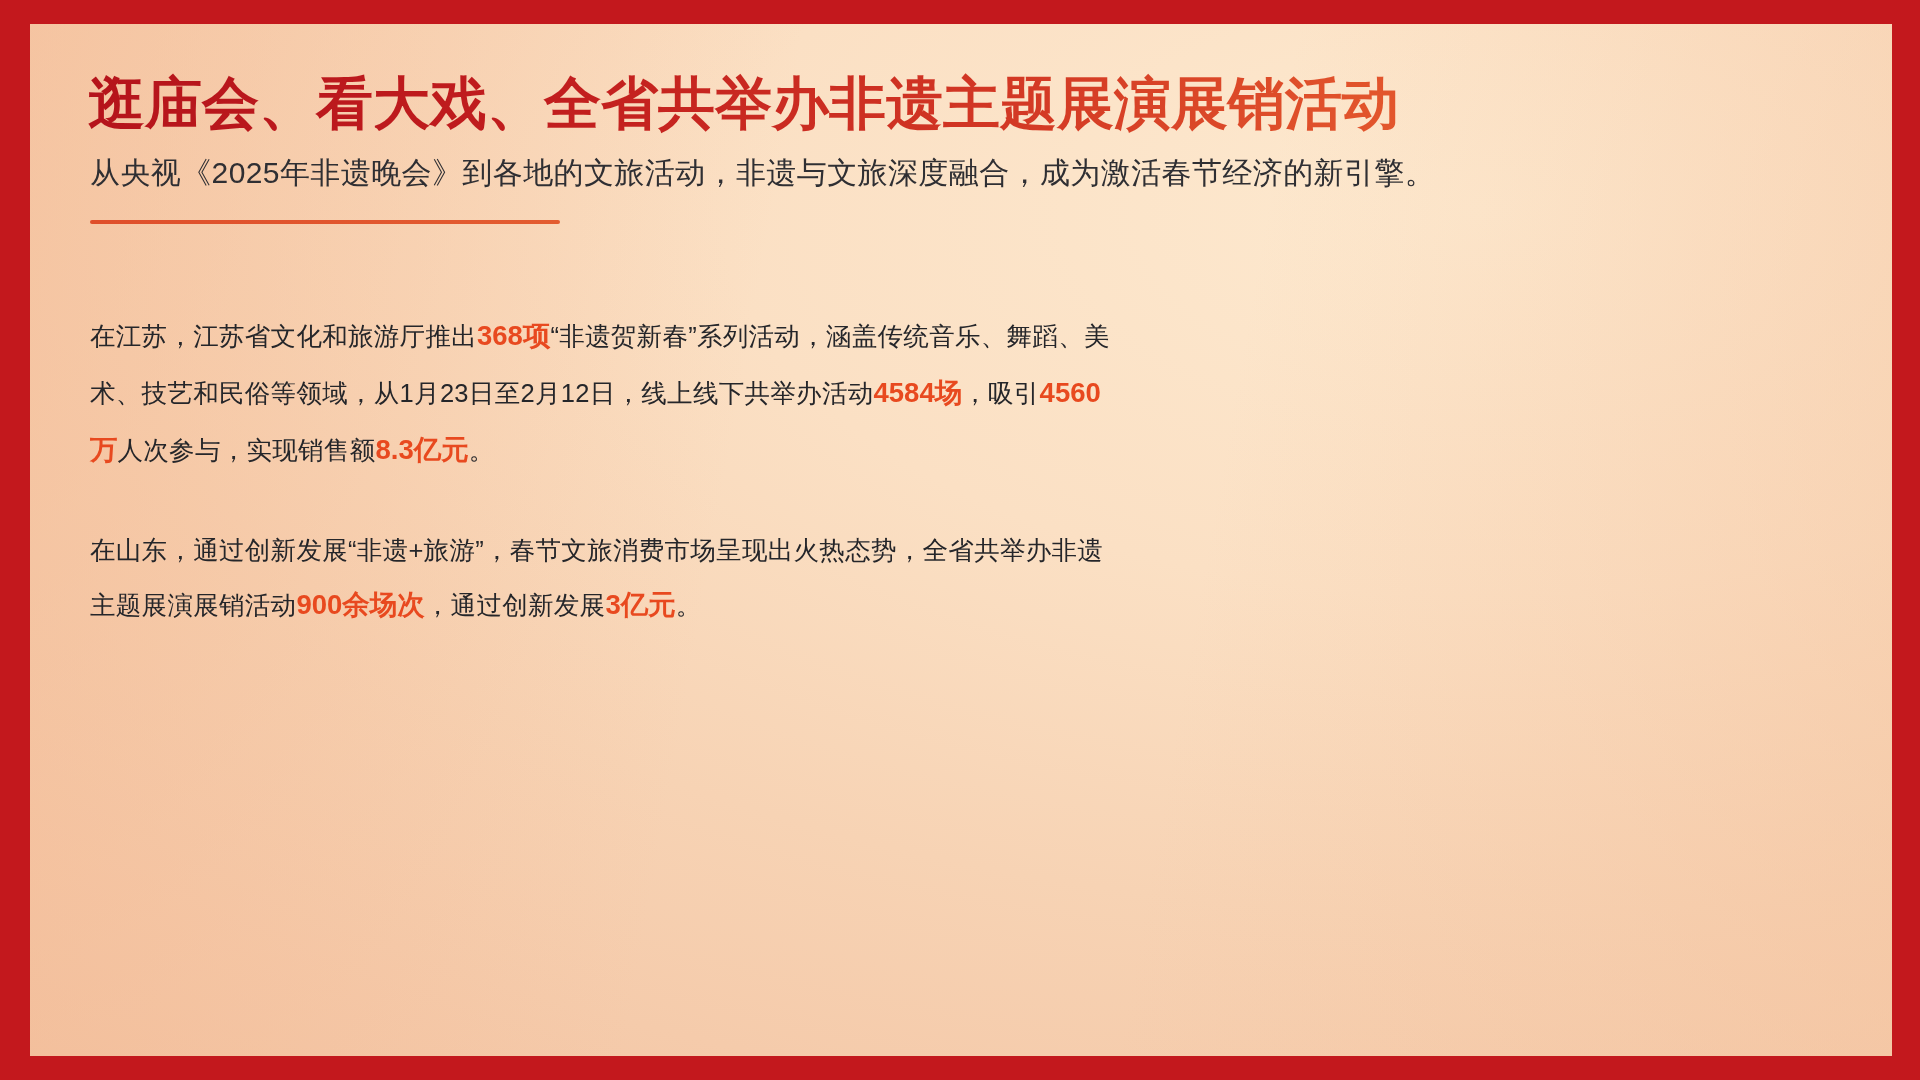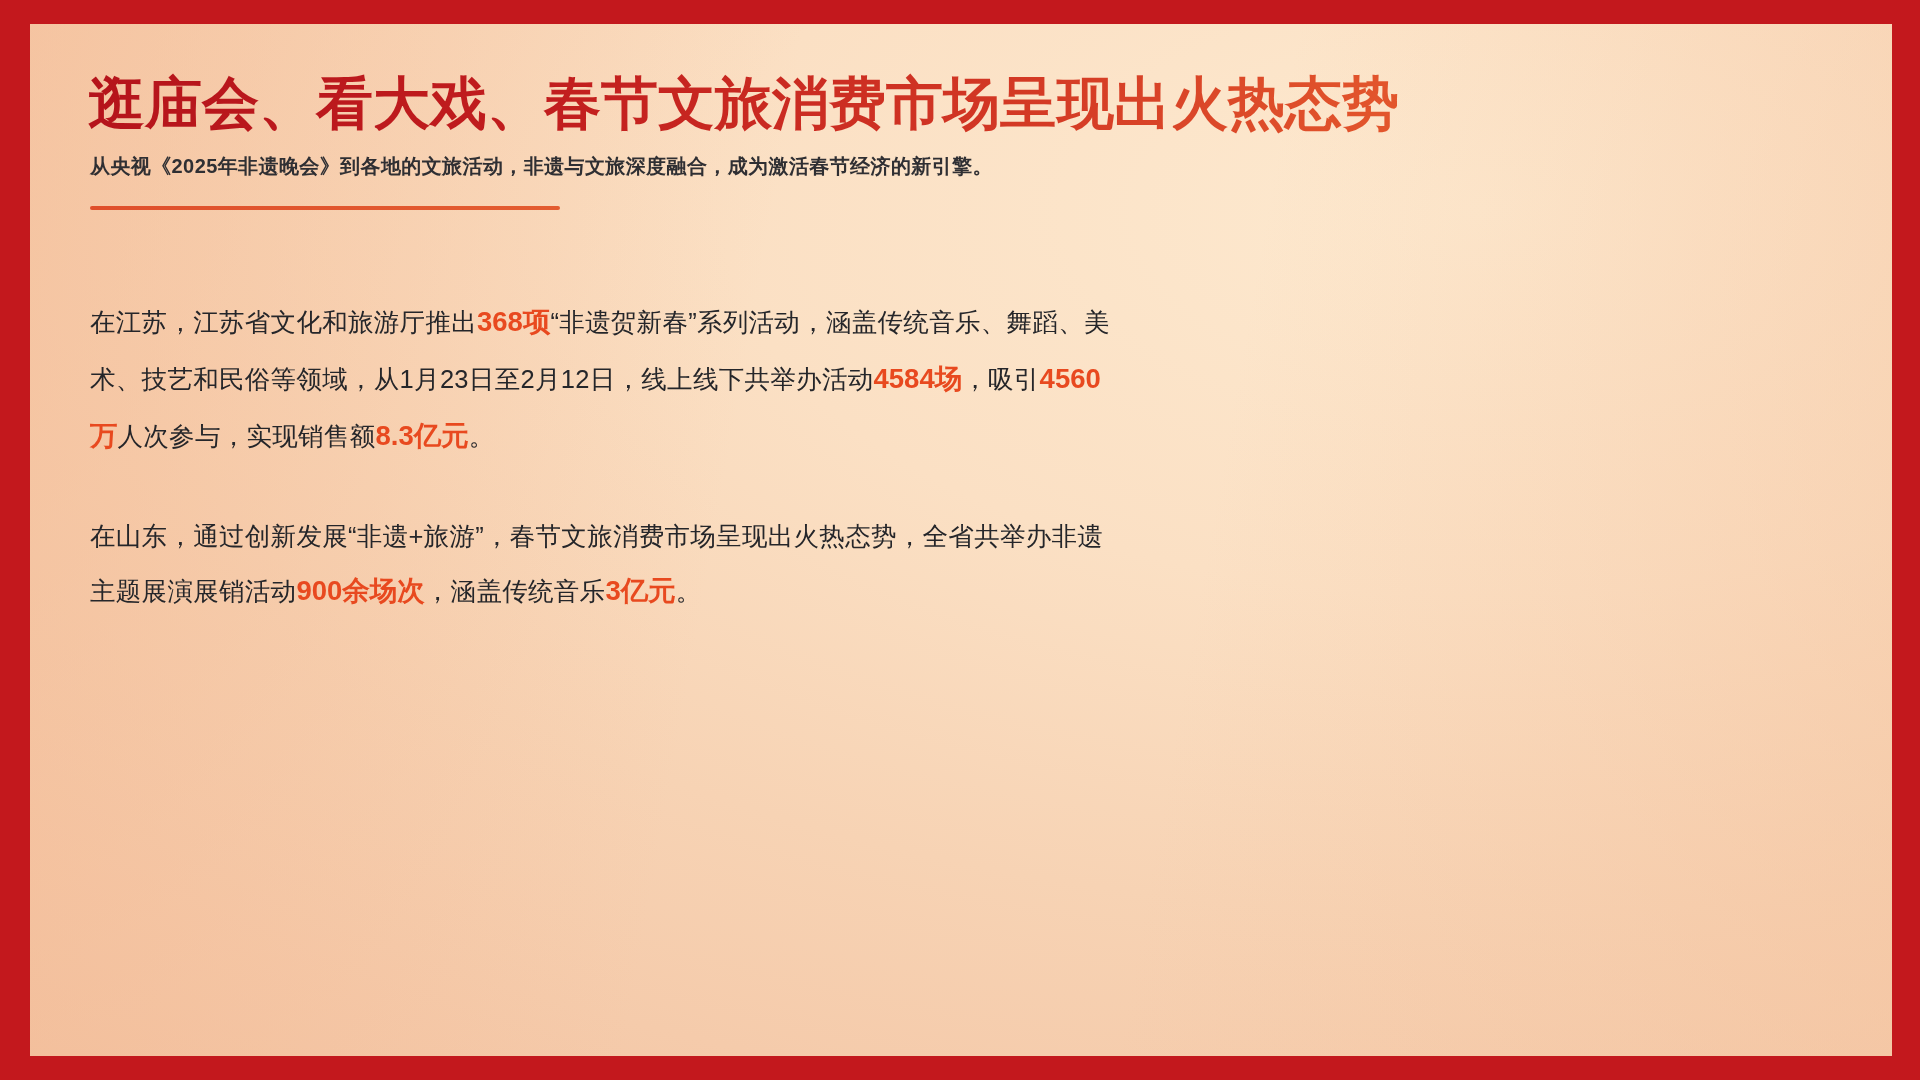--- a/index.html
+++ b/index.html
@@ -44,24 +44,24 @@
     background-clip:text;
     color:transparent;
     -webkit-text-fill-color:transparent;
     white-space:nowrap;
   }
   .headline .l1{display:block;}
   .headline .l2{display:block;margin-top:4px;}
 
   .subtitle{
     margin:16px 0 16px 2px;
-    font-size:20px;
+    font-size:30px;
     color:#2f2f33;
     letter-spacing:.4px;
-    font-weight:700;
+    font-weight:400;
     white-space:nowrap;
   }
 
   .rule{
     margin:26px 0 0 2px;
     width:470px;height:4px;
     background:linear-gradient(90deg,#e0512c 0%,#e2572e 60%,#e8agent 100%);
     background:linear-gradient(90deg,#df4f2b 0%,#e35c30 100%);
     border-radius:2px;
   }
@@ -150,32 +150,32 @@
   .d-boot{position:absolute;bottom:-2%;width:30%;height:8%;border-radius:3px;background:#efe9e2;}
 </style>
 </head>
 <body>
 
 <div id="poster">
   <div id="canvas">
     <div class="inner">
 
       <h1 class="headline">
-        <span class="l2">逛庙会、看大戏、春节文旅消费市场呈现出火热态势</span>
+        <span class="l2">逛庙会、看大戏、全省共举办非遗主题展演展销活动</span>
       </h1>
 
       <p class="subtitle">从央视《2025年非遗晚会》到各地的文旅活动，非遗与文旅深度融合，成为激活春节经济的新引擎。</p>
 
       <div class="rule"></div>
 
       <div class="body-wrap">
 
         <div class="col-text">
           <p class="para"><span>在江苏，江苏省文化和旅游厅推出</span><span class="hl">368项</span><span>“非遗贺新春”系列活动，涵盖传统音乐、舞蹈、美术、技艺和民俗等领域，从1月23日至2月12日，线上线下共举办活动</span><span class="hl">4584场</span><span>，吸引</span><span class="hl">4560万</span><span>人次参与，实现销售额</span><span class="hl">8.3亿元</span><span>。</span></p>
-          <p class="para"><span>在山东，通过创新发展“非遗+旅游”，春节文旅消费市场呈现出火热态势，全省共举办非遗主题展演展销活动</span><span class="hl">900余场次</span><span>，涵盖传统音乐</span><span class="hl">3亿元</span><span>。</span></p>
+          <p class="para"><span>在山东，通过创新发展“非遗+旅游”，春节文旅消费市场呈现出火热态势，全省共举办非遗主题展演展销活动</span><span class="hl">900余场次</span><span>，通过创新发展</span><span class="hl">3亿元</span><span>。</span></p>
         </div>
 
         <div class="col-photo">
           <div class="photo">
             <div class="ph-sky"></div>
             <div class="ph-wall"></div>
             <div class="ph-col" style="left:8%"></div>
             <div class="ph-col" style="left:36%"></div>
             <div class="ph-col" style="left:66%"></div>
             <div class="ph-col" style="left:90%"></div>

